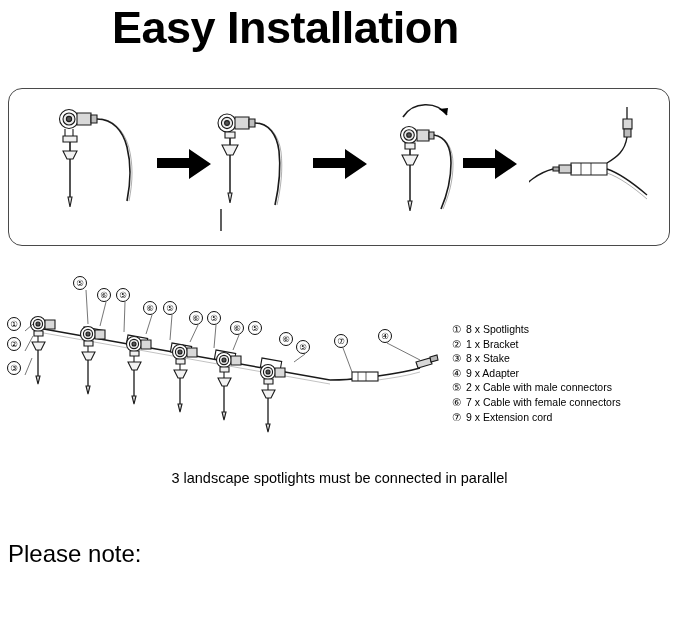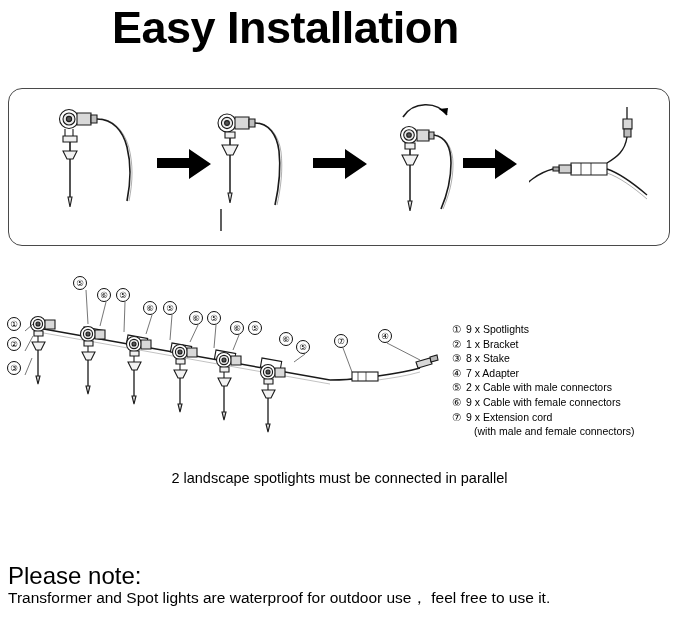--- a/index.html
+++ b/index.html
@@ -105,21 +105,20 @@
     font-size: 14.5px;
   }
 
   
   #note-title {
     position: absolute;
     left: 8px;
     top: 540px;
     font-size: 24px;
     white-space: nowrap;
-    margin-top: 22px;
   }
   #note-body {
     position: absolute;
     left: 8px;
     top: 586px;
     width: 640px;
     font-size: 15.5px;
     line-height: 24px;
   }
 
@@ -391,47 +390,45 @@
     <div class="badge" style="left:248px; top:59px;">⑤</div>
     <div class="badge" style="left:279px; top:70px;">⑥</div>
     <div class="badge" style="left:296px; top:78px;">⑤</div>
     <div class="badge" style="left:334px; top:72px;">⑦</div>
     <div class="badge" style="left:378px; top:67px;">④</div>
   </div>
 
   <div id="legend">
     <div class="legend-row">
       <span class="legend-num">①</span>
-      <span class="legend-text">9 x Spotlights</span>
+      <span class="legend-text">8 x Spotlights</span>
     </div>
     <div class="legend-row">
       <span class="legend-num">②</span>
       <span class="legend-text">1 x Bracket</span>
     </div>
     <div class="legend-row">
       <span class="legend-num">③</span>
       <span class="legend-text">8 x Stake</span>
     </div>
     <div class="legend-row">
       <span class="legend-num">④</span>
-      <span class="legend-text">7 x Adapter</span>
+      <span class="legend-text">9 x Adapter</span>
     </div>
     <div class="legend-row">
       <span class="legend-num">⑤</span>
       <span class="legend-text">2 x Cable with male connectors</span>
     </div>
     <div class="legend-row">
       <span class="legend-num">⑥</span>
-      <span class="legend-text">9 x Cable with female connectors</span>
+      <span class="legend-text">7 x Cable with female connectors</span>
     </div>
     <div class="legend-row">
       <span class="legend-num">⑦</span>
       <span class="legend-text">9 x Extension cord</span>
     </div>
-    <div class="legend-sub">(with male and female connectors)</div>
   </div>
 
-  <div id="caption">2 landscape spotlights must be connected in parallel</div>
+  <div id="caption">3 landscape spotlights must be connected in parallel</div>
 
   <div id="note-title">Please note:</div>
-  <div id="note-body">Transformer and Spot lights are waterproof for outdoor use， feel free to use it.</div>
 
 </div>
 
 </body></html>

